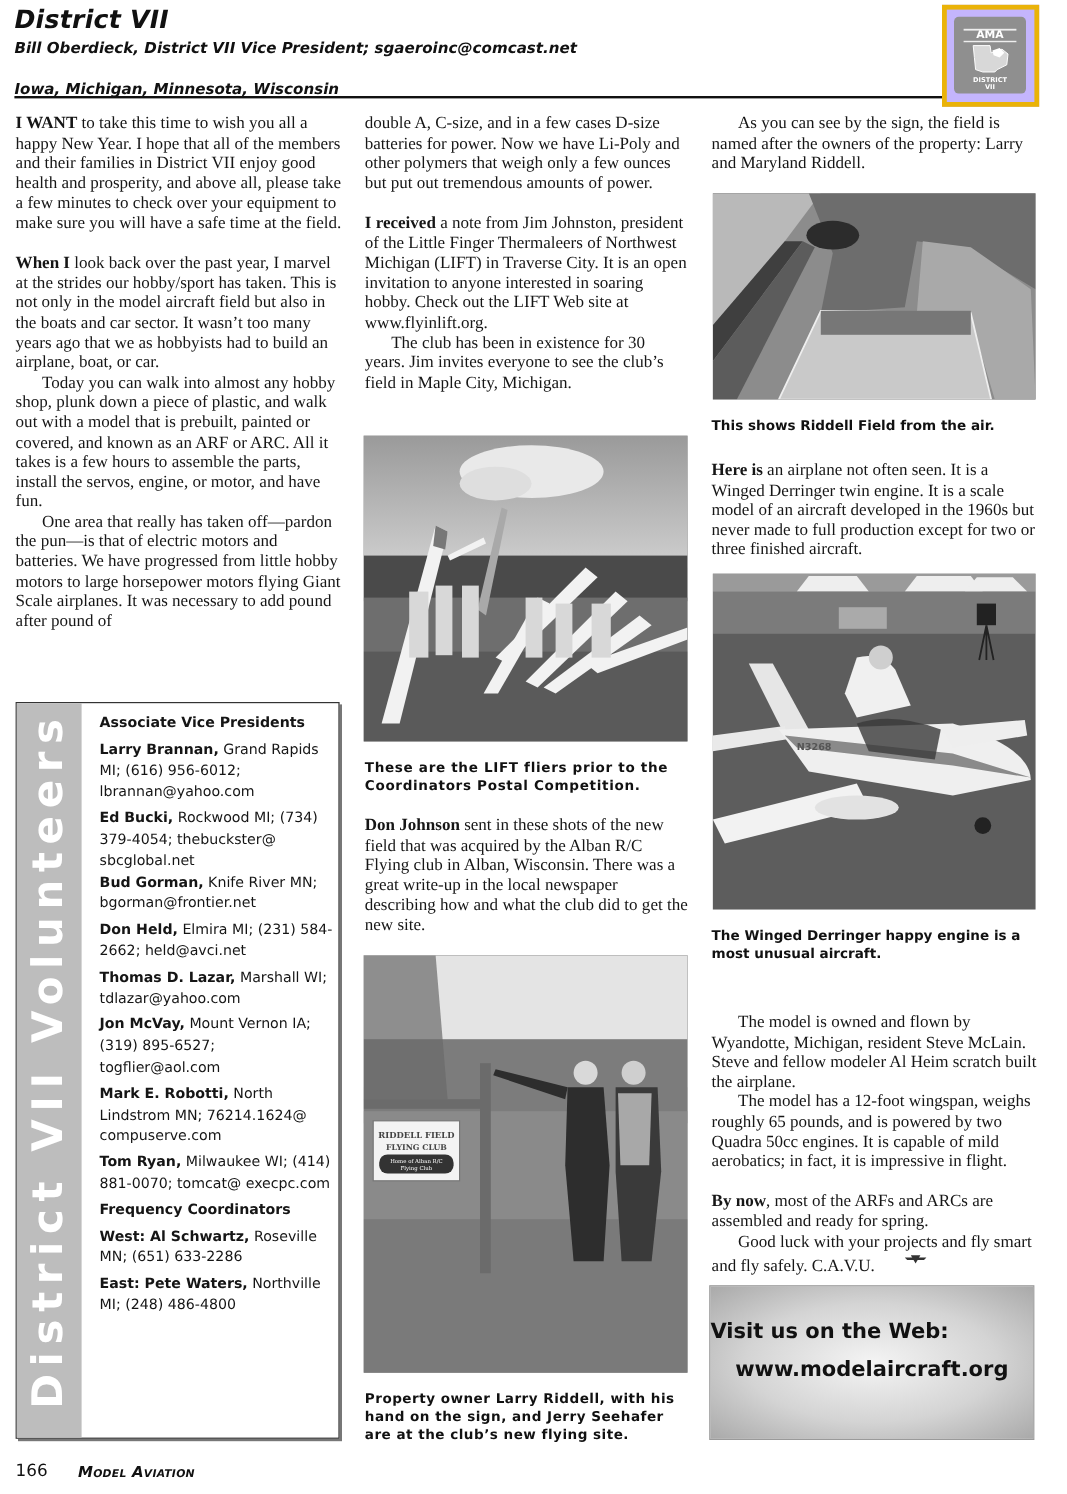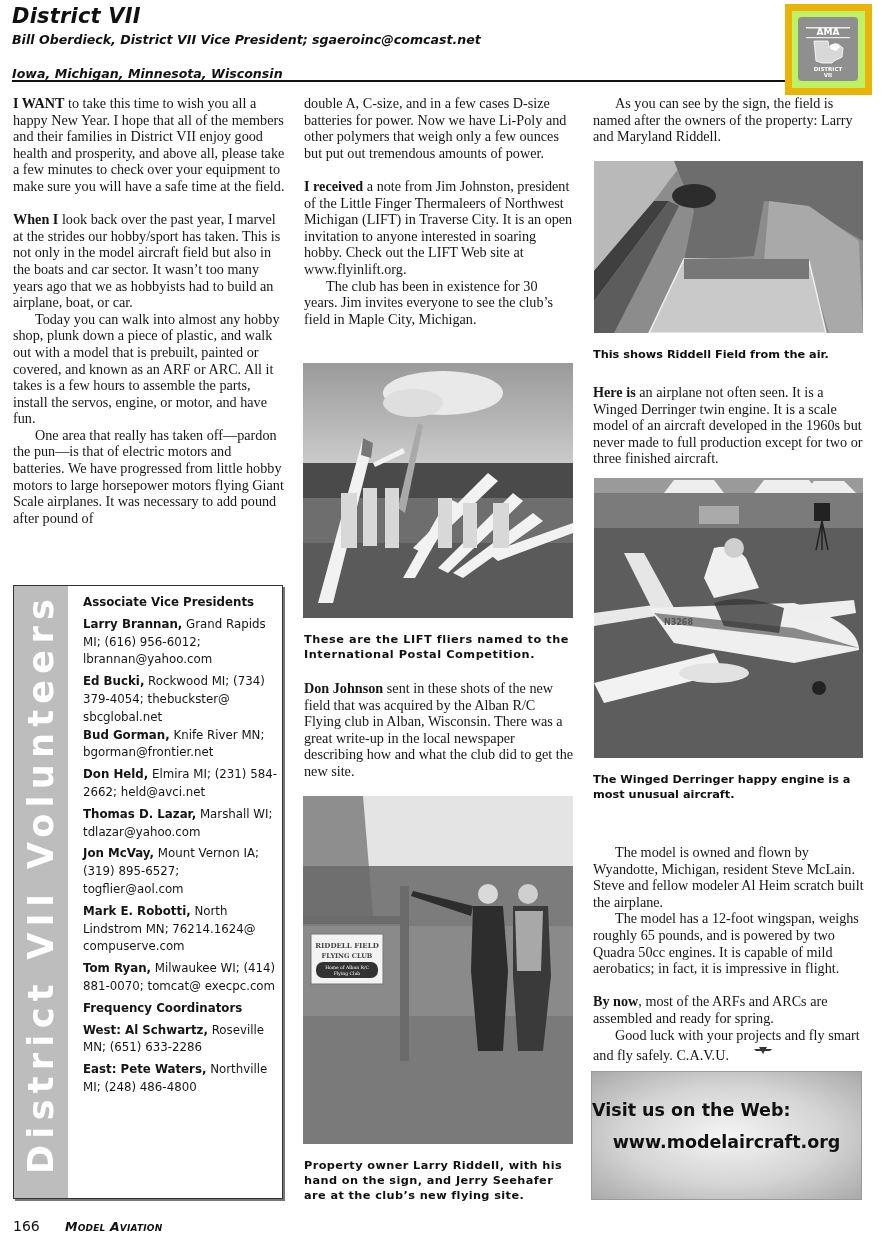--- a/index.html
+++ b/index.html
@@ -4,21 +4,21 @@
 <style>
   html, body { margin:0; padding:0; background:#fff; }
   body { width:889px; height:1245px; position:relative; overflow:hidden; color:#111; }
 
   
   #header { position:absolute; left:12px; top:4px; width:778px; height:78px; }
   #dist-title { position:absolute; left:0; top:0; font-family:"DejaVu Sans", sans-serif; font-style:italic; font-size:21px; font-weight:bold; letter-spacing:0.2px; }
   #dist-vp { position:absolute; left:0; top:28px; font-family:"DejaVu Sans", sans-serif; font-style:italic; font-weight:bold; font-size:12.6px; }
   #dist-states { position:absolute; left:0; top:62px; font-family:"DejaVu Sans", sans-serif; font-style:italic; font-weight:bold; font-size:12.6px; }
   #header-rule { position:absolute; left:12px; top:80px; width:805px; height:2px; background:#111; }
-  #logo-box { position:absolute; left:785px; top:4px; width:73px; height:77px; border:7px solid #eab308; background:#bef264; }
+  #logo-box { position:absolute; left:785px; top:4px; width:73px; height:77px; border:4px solid #eab308; background:#c4b5fd; }
   #logo-inner { position:absolute; left:6px; top:6px; width:60px; height:64px; background:#8f8f8f; border-radius:4px; }
   #logo-inner svg { position:absolute; left:0; top:0; }
 
   
   .col { position:absolute; font-family:"Liberation Serif", serif; font-size:14.2px; line-height:16.6px; color:#161616; }
   .col p { margin:0; }
   .col p.gap { margin-top:16.6px; }
   .col p.indent { text-indent:22px; }
   .col b { font-weight:bold; }
   #col1 { left:13px; top:95px; width:272px; }
@@ -126,21 +126,21 @@
     <g fill="#d8d8d8">
       <rect x="38" y="130" width="16" height="55"></rect>
       <rect x="60" y="125" width="14" height="58"></rect>
       <rect x="82" y="125" width="14" height="60"></rect>
       <rect x="135" y="135" width="14" height="50"></rect>
       <rect x="160" y="140" width="14" height="45"></rect>
       <rect x="190" y="140" width="16" height="45"></rect>
     </g>
   </svg>
 </div>
-<div id="cap-lift" class="caption">These are the LIFT fliers named to the International Postal Competition.</div>
+<div id="cap-lift" class="caption">These are the LIFT fliers prior to the Coordinators Postal Competition.</div>
 
 <div class="col" style="left:304px; top:680px; width:270px;">
   <p><b>Don Johnson</b><span> sent in these shots of the new field that was acquired by the Alban R/C Flying club in Alban, Wisconsin. There was a great write-up in the local newspaper describing how and what the club did to get the new site.</span></p>
 </div>
 
 <div id="photo-riddell" class="photo" title="Two men standing by Riddell Field sign">
   <svg width="270" height="348" viewBox="0 0 270 348">
     <rect width="270" height="110" fill="#e4e4e4"></rect>
     <rect y="70" width="270" height="70" fill="#7c7c7c"></rect>
     <path d="M0 0 L60 0 L70 120 L0 120 Z" fill="#6a6a6a" opacity="0.7"></path>

